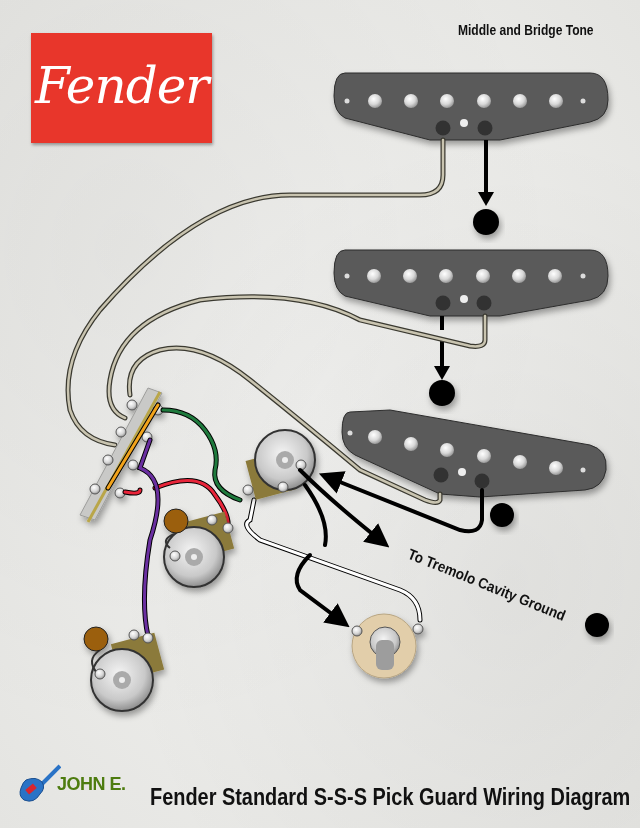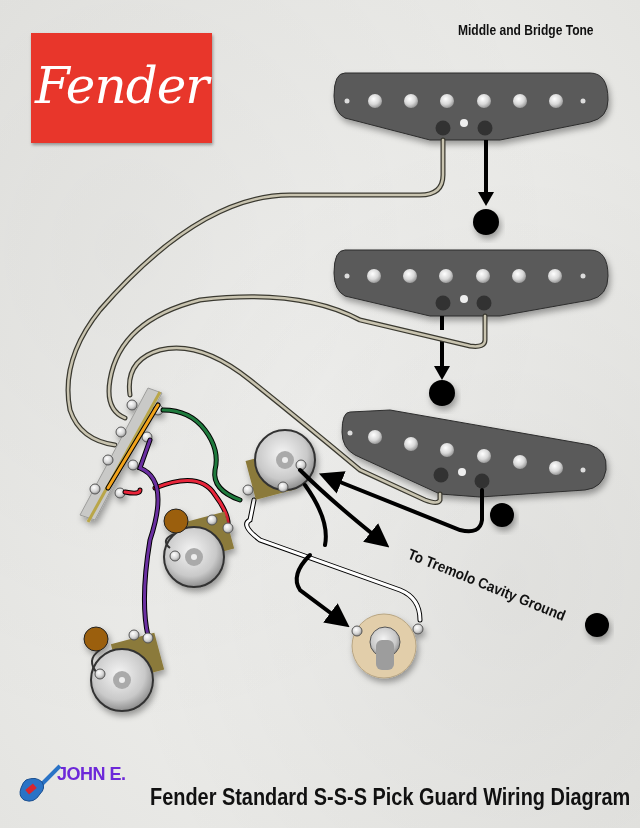--- a/index.html
+++ b/index.html
@@ -8,21 +8,21 @@
       radial-gradient(ellipse at 20% 30%, rgba(0,0,0,0.04), transparent 60%),
       radial-gradient(ellipse at 80% 70%, rgba(0,0,0,0.05), transparent 55%),
       radial-gradient(ellipse at 50% 50%, #f4f4f2, #e4e4e1);}
   svg.diagram{position:absolute;left:0;top:0;}
   .logo-box{position:absolute;left:31px;top:33px;width:181px;height:110px;background:#e8362b;box-shadow:1px 2px 3px rgba(0,0,0,0.35);}
   .logo-text{position:absolute;left:0;right:0;top:24px;text-align:center;color:#fff;font-family:"DejaVu Serif",serif;font-style:italic;font-size:50px;letter-spacing:-1px;}
   .tone-label{position:absolute;left:458px;top:22px;font-size:14px;font-weight:bold;color:#111;transform:scaleX(0.86);transform-origin:left top;}
   .trem-label{position:absolute;left:412px;top:545px;font-size:15px;font-weight:bold;color:#111;transform:rotate(22deg) scaleX(0.9);transform-origin:left top;white-space:nowrap;}
   .footer-title{position:absolute;left:150px;top:783px;font-size:24px;font-weight:bold;color:#111;transform:scaleX(0.83);transform-origin:left top;white-space:nowrap;}
   .jd-logo{position:absolute;left:16px;top:764px;width:112px;height:50px;}
-  .jd-line1{position:absolute;left:41px;top:0;color:#6d28d9;font-weight:bold;font-size:18px;letter-spacing:-0.5px;}
+  .jd-line1{position:absolute;left:41px;top:10px;color:#4d7c0f;font-weight:bold;font-size:18px;letter-spacing:-0.5px;}
   .jd-line2{position:absolute;left:36px;top:19px;color:#d8262e;font-weight:bold;font-size:29px;letter-spacing:0px;line-height:29px;}
 </style>
 </head>
 <body>
 
 <div class="bg"></div>
 
 <div class="logo-box">
   <div class="logo-text">Fender</div>
 </div>

